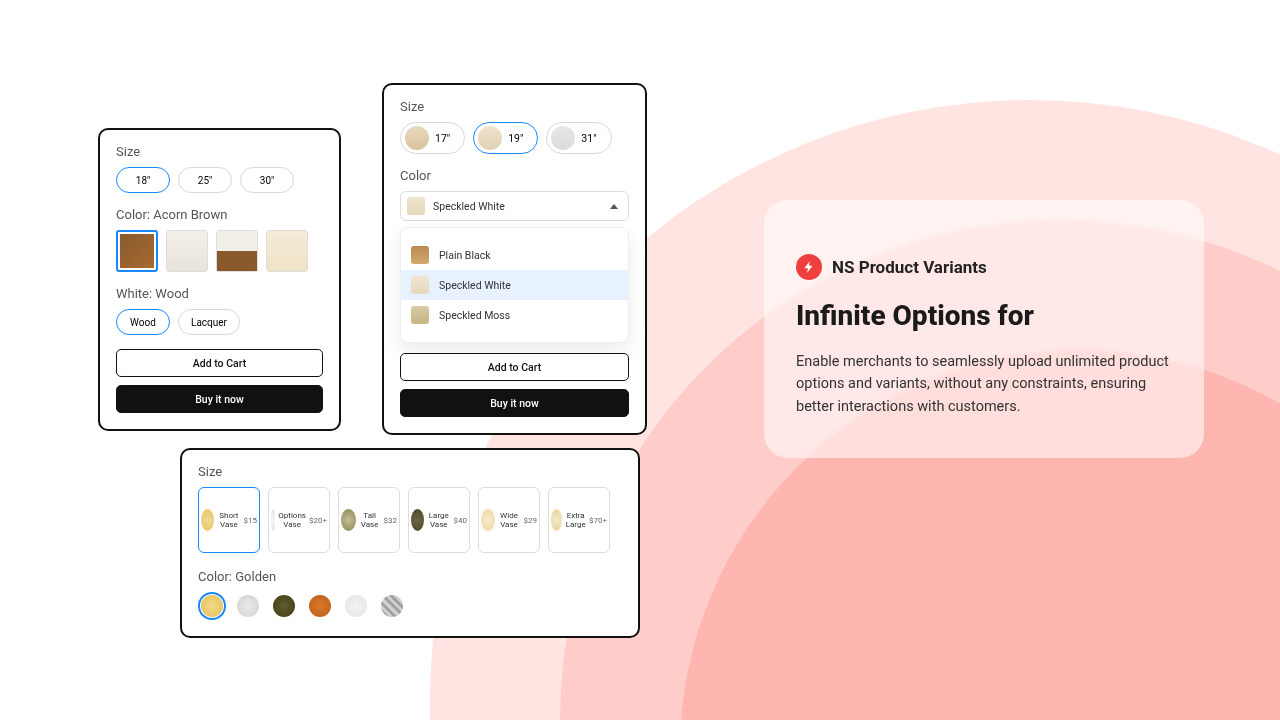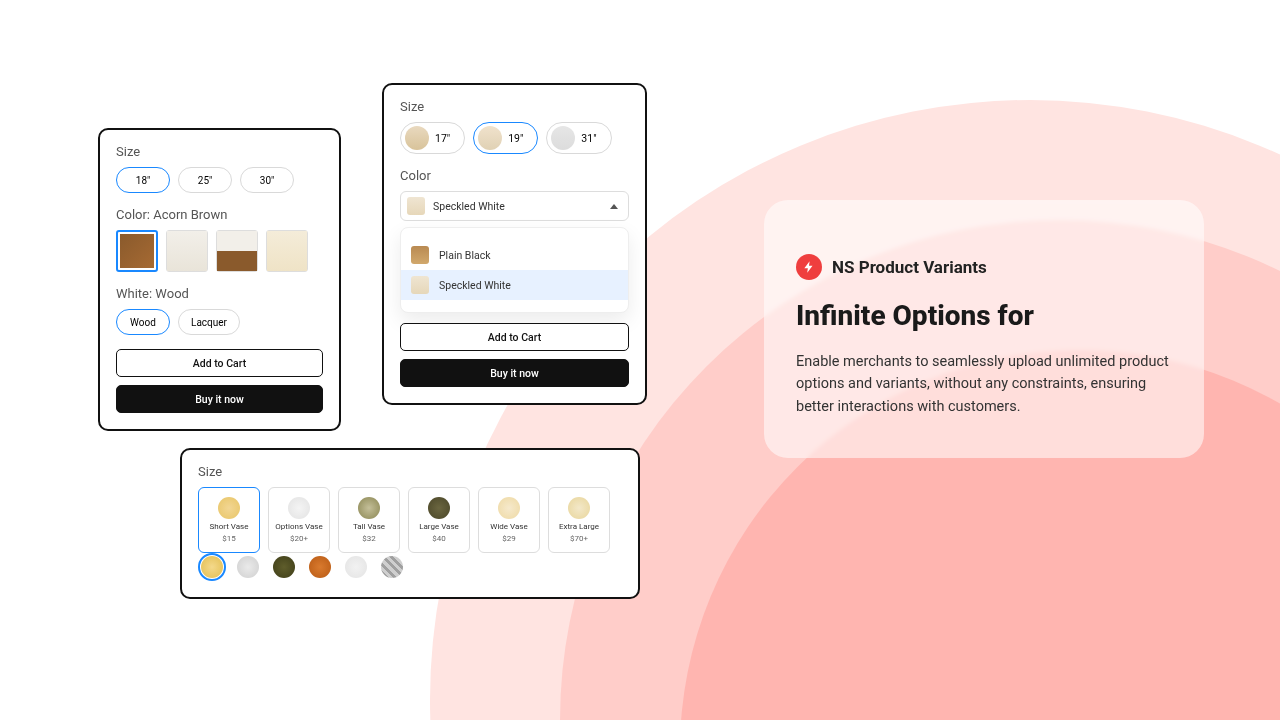--- a/index.html
+++ b/index.html
@@ -38,21 +38,21 @@
   .dd{border:1px solid #ddd;border-radius:6px;height:30px;display:flex;align-items:center;padding:0 10px 0 6px;gap:8px;font-size:10.5px;cursor:pointer;justify-content:space-between;color:#333}
   .dd .left{display:flex;align-items:center;gap:8px}
   .dd .thumb{width:18px;height:18px;border-radius:3px}
   .chev{width:0;height:0;border-left:4px solid transparent;border-right:4px solid transparent;border-bottom:5px solid #555}
   .menu{border:1px solid #eee;border-radius:8px;box-shadow:0 8px 20px rgba(0,0,0,.08);margin-top:6px;padding:12px 0;background:#fff}
   .mi{display:flex;align-items:center;gap:10px;padding:6px 10px;font-size:10.5px;color:#333;cursor:pointer}
   .mi .thumb{width:18px;height:18px;border-radius:3px}
   .mi.hl{background:#e7f1ff}
 
   
-  .tile{border:1px solid #ddd;border-radius:6px;width:62px;height:66px;display:flex;flex-direction:column;align-items:center;justify-content:center;gap:3px;cursor:pointer;font-size:8px;color:#333;text-align:center;padding:4px 2px}
+  .tile{border:1px solid #ddd;border-radius:6px;width:62px;height:66px;display:flex;flex-direction:row;align-items:center;justify-content:center;gap:3px;cursor:pointer;font-size:8px;color:#333;text-align:center;padding:4px 2px}
   .tile.sel{border:1.8px solid #1988ff}
   .tile .timg{width:22px;height:22px;border-radius:50%}
   .tile .tprice{font-size:8px;color:#666}
 
   .circ{width:28px;height:28px;border-radius:50%;border:2px solid transparent;cursor:pointer;display:flex;align-items:center;justify-content:center}
   .circ.sel{border-color:#1988ff}
   .circ .ci{width:22px;height:22px;border-radius:50%}
 
   
   .panel{position:absolute;right:76px;top:200px;width:440px;background:rgba(255,255,255,.55);border-radius:24px;padding:54px 32px 40px;backdrop-filter:blur(2px)}
@@ -128,20 +128,24 @@
     </div>
     <div class="menu">
         <div class="mi">
           <span class="thumb" style="background:linear-gradient(#b98a52,#d1a86c)"></span>
           <span>Plain Black</span>
         </div>
         <div class="mi hl">
           <span class="thumb" style="background:linear-gradient(#efe5d2,#e6d7b9)"></span>
           <span>Speckled White</span>
         </div>
+        <div class="mi">
+          <span class="thumb" style="background:linear-gradient(#d8cba6,#c4b583)"></span>
+          <span>Speckled Moss</span>
+        </div>
       </div>
     <div class="btn btn-outline" style="margin-top:10px">Add to Cart</div>
     <div class="btn btn-solid">Buy it now</div>
   </div>
 
   <div class="card card-c">
     <div class="lbl">Size</div>
     <div class="row">
         <div class="tile sel">
           <div class="timg" style="background:radial-gradient(circle,#f2d693,#e8c566)"></div>
@@ -167,20 +171,21 @@
           <div class="timg" style="background:radial-gradient(circle,#f6e9cc,#eed9a3)"></div>
           <div>Wide Vase</div>
           <div class="tprice">$29</div>
         </div>
         <div class="tile">
           <div class="timg" style="background:radial-gradient(circle,#f3e8c9,#e8d59a)"></div>
           <div>Extra Large</div>
           <div class="tprice">$70+</div>
         </div>
       </div>
+    <div class="lbl" style="margin-top:16px">Color: Golden</div>
     <div class="row">
         <div class="circ sel">
           <div class="ci" style="background:radial-gradient(circle,#f4d98b,#e2bd4f)"></div>
         </div>
         <div class="circ">
           <div class="ci" style="background:radial-gradient(circle,#eaeaea,#cfcfcf)"></div>
         </div>
         <div class="circ">
           <div class="ci" style="background:radial-gradient(circle,#5f5d2b,#3e3d18)"></div>
         </div>

